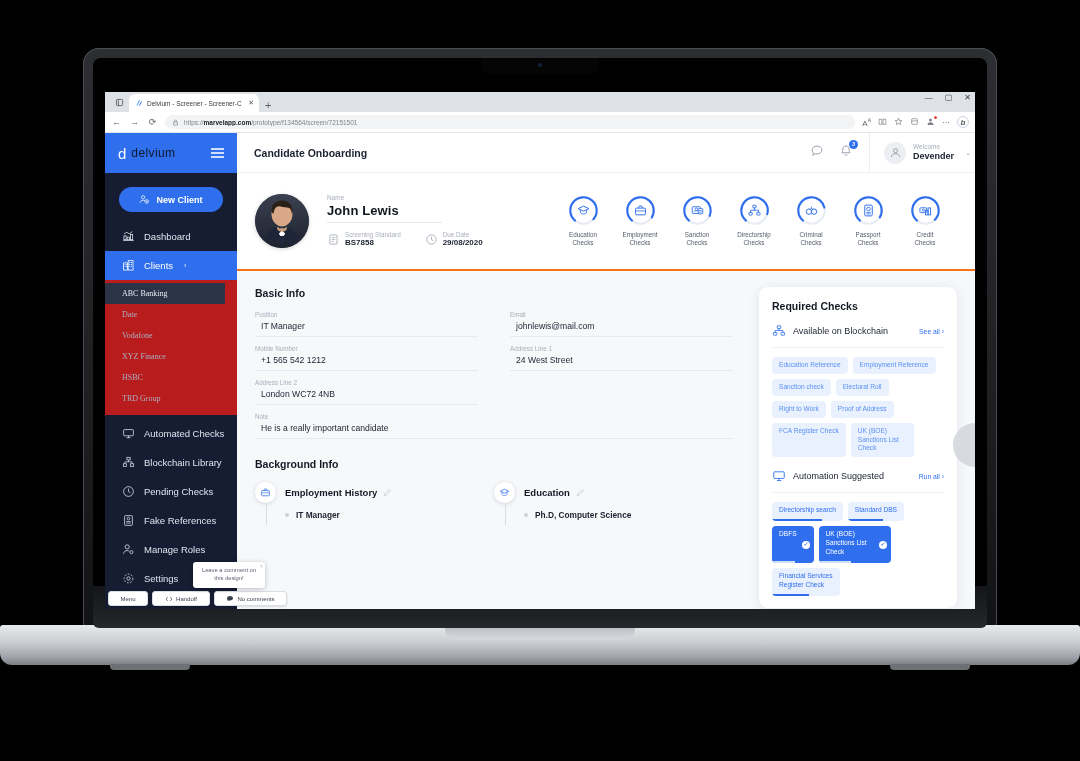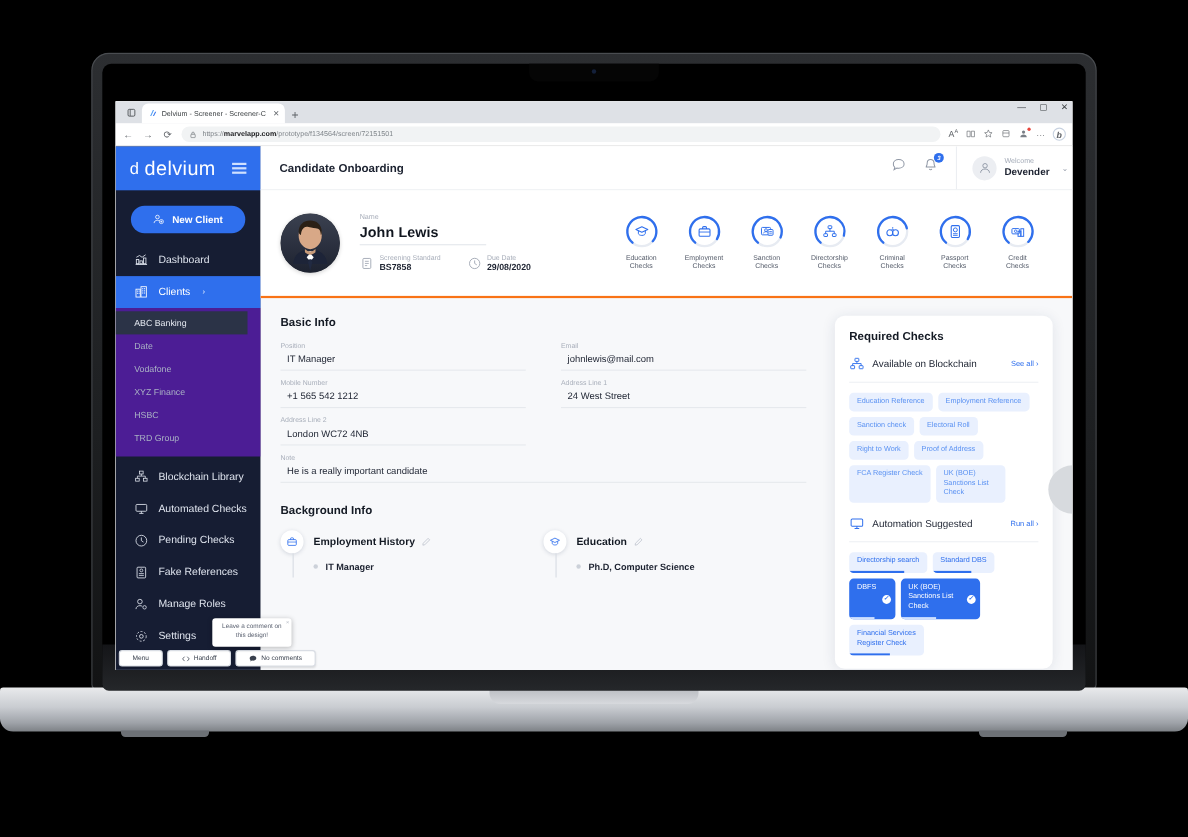--- a/index.html
+++ b/index.html
@@ -79,34 +79,34 @@
   .red-dot{position:absolute;top:-1px;right:-2px;width:3px;height:3px;border-radius:50%;background:#e8453c;}
 
   
   .app{position:absolute;left:0;top:41px;width:870px;height:476px;background:#fff;overflow:hidden;display:flex;}
 
   
   .sidebar{width:132px;flex:0 0 132px;background:#161d33;display:flex;flex-direction:column;position:relative;}
   .brand{height:40px;background:#2f6fed;display:flex;align-items:center;padding:0 13px;justify-content:space-between;}
   .brand-left{display:flex;align-items:center;gap:5px;}
   .brand-mark{font-size:15px;color:#fff;font-weight:300;line-height:1;}
-  .brand-name{font-size:18px;color:#ffffff;letter-spacing:.4px;}
+  .brand-name{font-size:12px;color:#0f172a;letter-spacing:.4px;}
   .hamb{display:flex;flex-direction:column;gap:2.5px;cursor:pointer;}
   .hamb i{display:block;width:13px;height:1.5px;background:#cfe0ff;}
 
   .newclient-wrap{padding:14px 14px 10px 14px;}
   .newclient{background:#2f6fed;border-radius:16px;height:25px;display:flex;align-items:center;justify-content:center;gap:6px;cursor:pointer;}
   .newclient .lbl{font-size:9px;color:#fff;font-weight:700;}
 
   .nav-item{height:29px;display:flex;align-items:center;gap:9px;padding-left:17px;cursor:pointer;color:#dfe4ee;}
   .nav-item.active{background:#2f6fed;color:#fff;}
   .nav-item .lbl{font-size:9.5px;}
   .nav-item .chev{font-size:7px;margin-left:2px;opacity:.9;}
 
-  .sublist{background:#4c1d95;padding:3px 12px 6px 0;}
+  .sublist{background:#b91c1c;padding:3px 12px 6px 0;font-family:Liberation Serif, serif;}
   .sub-item{height:21px;display:flex;align-items:center;padding-left:17px;font-size:8px;color:#a9b1c4;cursor:pointer;}
   .sub-item.sel{background:#2b3347;color:#e6eaf2;}
 
   .nav-group{padding-top:4px;}
 
   
   .marvelbar{position:absolute;left:0;bottom:0;width:185px;display:flex;gap:4px;padding:3px;z-index:9;}
   .mv-btn{height:15px;background:#fff;border:1px solid #d9dde4;border-radius:3px;display:flex;align-items:center;justify-content:center;gap:3px;padding:0 6px;font-size:6px;color:#39404d;cursor:pointer;box-shadow:0 1px 2px rgba(0,0,0,.12);}
   .mv-tooltip{position:absolute;left:88px;bottom:21px;width:72px;background:#fff;border-radius:3px;box-shadow:0 1px 5px rgba(0,0,0,.25);padding:5px 6px;font-size:5.8px;color:#5a6170;text-align:center;line-height:1.35;z-index:10;}
   .mv-tooltip .x{position:absolute;right:2px;top:1px;font-size:5px;color:#b6bbc4;cursor:pointer;}
@@ -329,34 +329,34 @@
               <div class="sub-item">Date</div>
               <div class="sub-item">Vodafone</div>
               <div class="sub-item">XYZ Finance</div>
               <div class="sub-item">HSBC</div>
               <div class="sub-item">TRD Group</div>
             </div>
 
             <div class="nav-group">
               <div class="nav-item">
                 <svg width="13" height="13" viewBox="0 0 20 20">
+                  <rect x="2.5" y="4" width="15" height="9.5" rx="1.3" fill="none" stroke="#dfe4ee" stroke-width="1.2"></rect>
+                  <line x1="7" y1="16.5" x2="13" y2="16.5" stroke="#dfe4ee" stroke-width="1.2"></line>
+                  <line x1="10" y1="13.5" x2="10" y2="16.5" stroke="#dfe4ee" stroke-width="1.2"></line>
+                </svg>
+                <span class="lbl">Automated Checks</span>
+              </div>
+              <div class="nav-item">
+                <svg width="13" height="13" viewBox="0 0 20 20">
                   <rect x="7.5" y="2" width="5" height="4" fill="none" stroke="#dfe4ee" stroke-width="1.1"></rect>
                   <rect x="2" y="12" width="5" height="4" fill="none" stroke="#dfe4ee" stroke-width="1.1"></rect>
                   <rect x="13" y="12" width="5" height="4" fill="none" stroke="#dfe4ee" stroke-width="1.1"></rect>
                   <path d="M10 6v3M10 9H4.5v3M10 9h5.5v3" fill="none" stroke="#dfe4ee" stroke-width="1.1"></path>
                 </svg>
                 <span class="lbl">Blockchain Library</span>
-              </div>
-              <div class="nav-item">
-                <svg width="13" height="13" viewBox="0 0 20 20">
-                  <rect x="2.5" y="4" width="15" height="9.5" rx="1.3" fill="none" stroke="#dfe4ee" stroke-width="1.2"></rect>
-                  <line x1="7" y1="16.5" x2="13" y2="16.5" stroke="#dfe4ee" stroke-width="1.2"></line>
-                  <line x1="10" y1="13.5" x2="10" y2="16.5" stroke="#dfe4ee" stroke-width="1.2"></line>
-                </svg>
-                <span class="lbl">Automated Checks</span>
               </div>
               <div class="nav-item">
                 <svg width="13" height="13" viewBox="0 0 20 20">
                   <circle cx="10" cy="10" r="7.5" fill="none" stroke="#dfe4ee" stroke-width="1.2"></circle>
                   <path d="M10 5.5V10l3 2" fill="none" stroke="#dfe4ee" stroke-width="1.2"></path>
                 </svg>
                 <span class="lbl">Pending Checks</span>
               </div>
               <div class="nav-item">
                 <svg width="13" height="13" viewBox="0 0 20 20">

